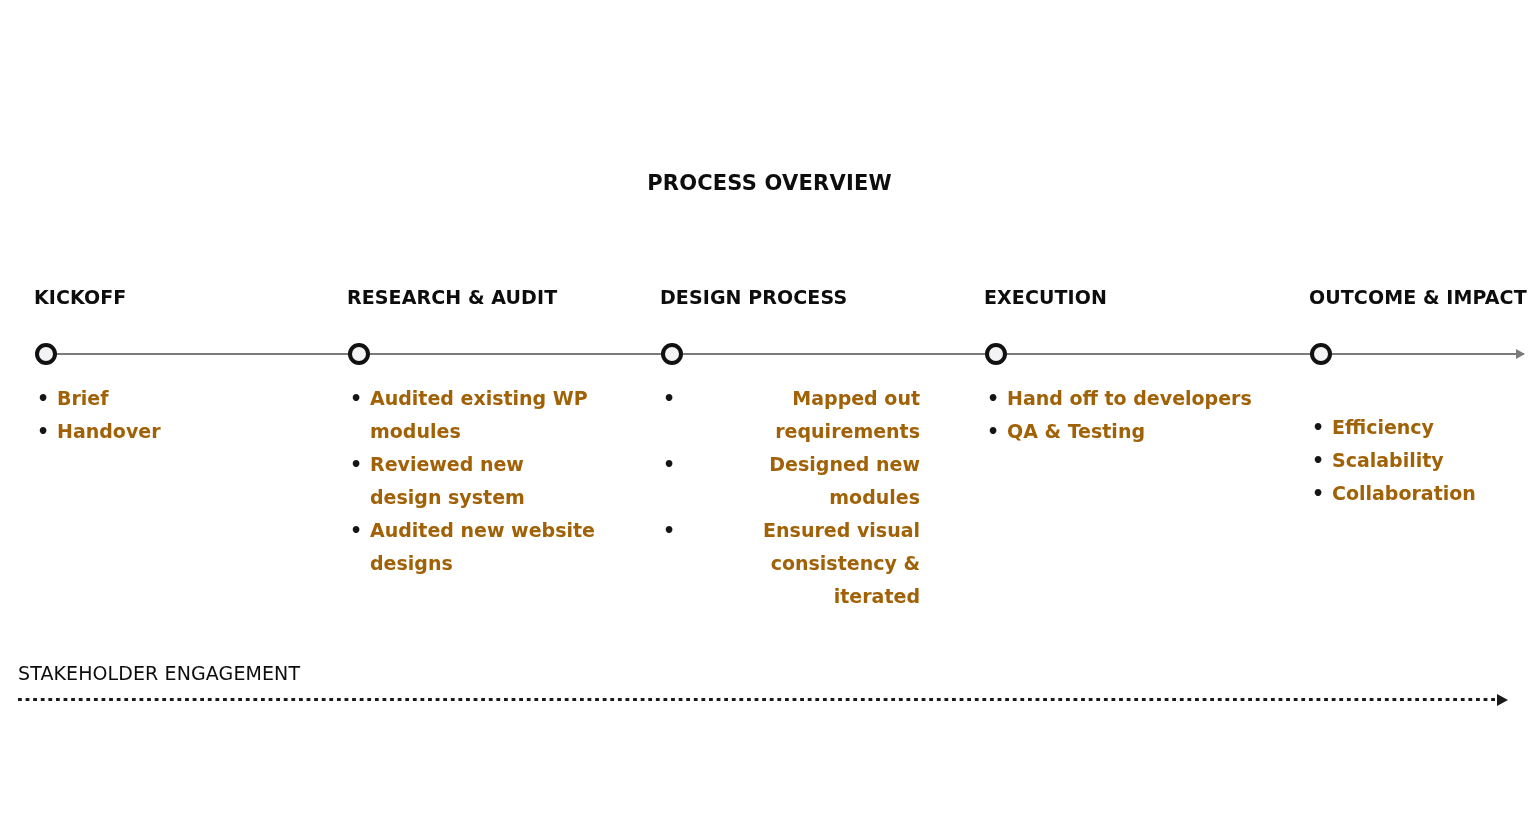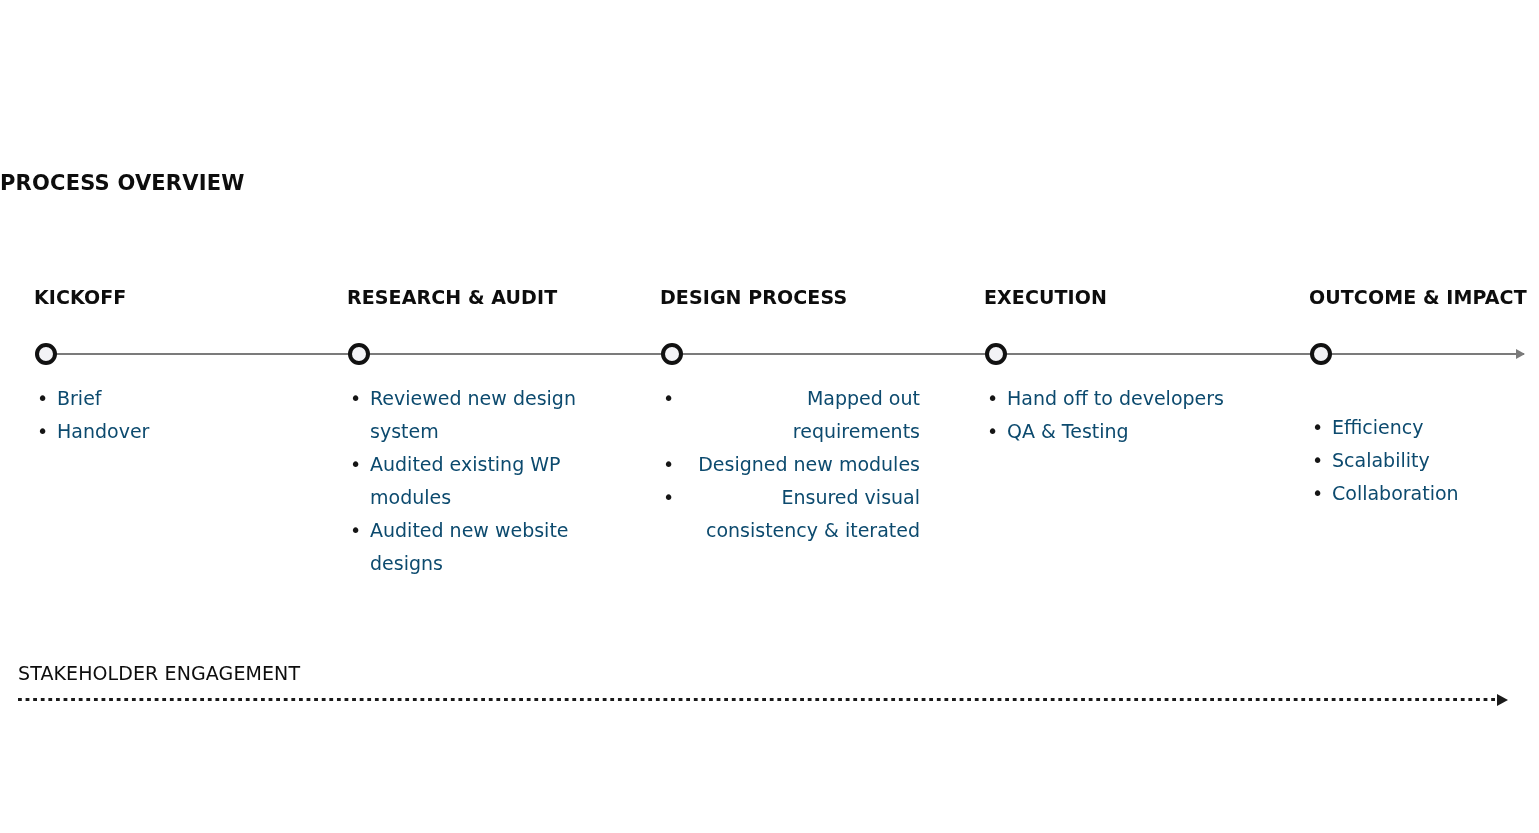--- a/index.html
+++ b/index.html
@@ -20,21 +20,21 @@
     background: #ffffff;
     overflow: hidden;
   }
 
   
   .slide-title {
     position: absolute;
     left: 0;
     top: 171px;
     width: 1539px;
-    text-align: left;
+    text-align: center;
     font-size: 21px;
     font-weight: bold;
     letter-spacing: 0.2px;
     color: #0d0d0d;
   }
 
   
   .timeline {
     position: absolute;
     left: 16px;
@@ -101,22 +101,22 @@
     left: -12px;
     margin: 0;
     padding: 0;
     list-style: none;
   }
   .bullets li {
     position: relative;
     padding-left: 23px;
     font-size: 19px;
     line-height: 33px;
-    color: #0c4a6e;
-    font-weight: 400;
+    color: #a16207;
+    font-weight: 700;
   }
   .bullets li::before {
     content: "\2022";
     position: absolute;
     left: 3px;
     top: 0;
     font-size: 19px;
     line-height: 33px;
     color: #151515;
   }
@@ -187,22 +187,22 @@
           <div class="node"></div>
           <ul class="bullets" style="width: 300px;">
             <li>Brief</li>
             <li>Handover</li>
           </ul>
         </div>
         <div class="stage" style="left: 343px; width: 250px;">
           <div class="stage-title">RESEARCH &amp; AUDIT</div>
           <div class="node"></div>
           <ul class="bullets" style="width: 250px;">
+            <li>Audited existing WP modules</li>
             <li>Reviewed new design system</li>
-            <li>Audited existing WP modules</li>
             <li>Audited new website designs</li>
           </ul>
         </div>
         <div class="stage" style="left: 656px; width: 260px;">
           <div class="stage-title">DESIGN PROCESS</div>
           <div class="node"></div>
           <ul class="bullets" style="width: 260px; text-align: right;">
             <li>Mapped out requirements</li>
             <li>Designed new modules</li>
             <li>Ensured visual consistency &amp; iterated</li>

